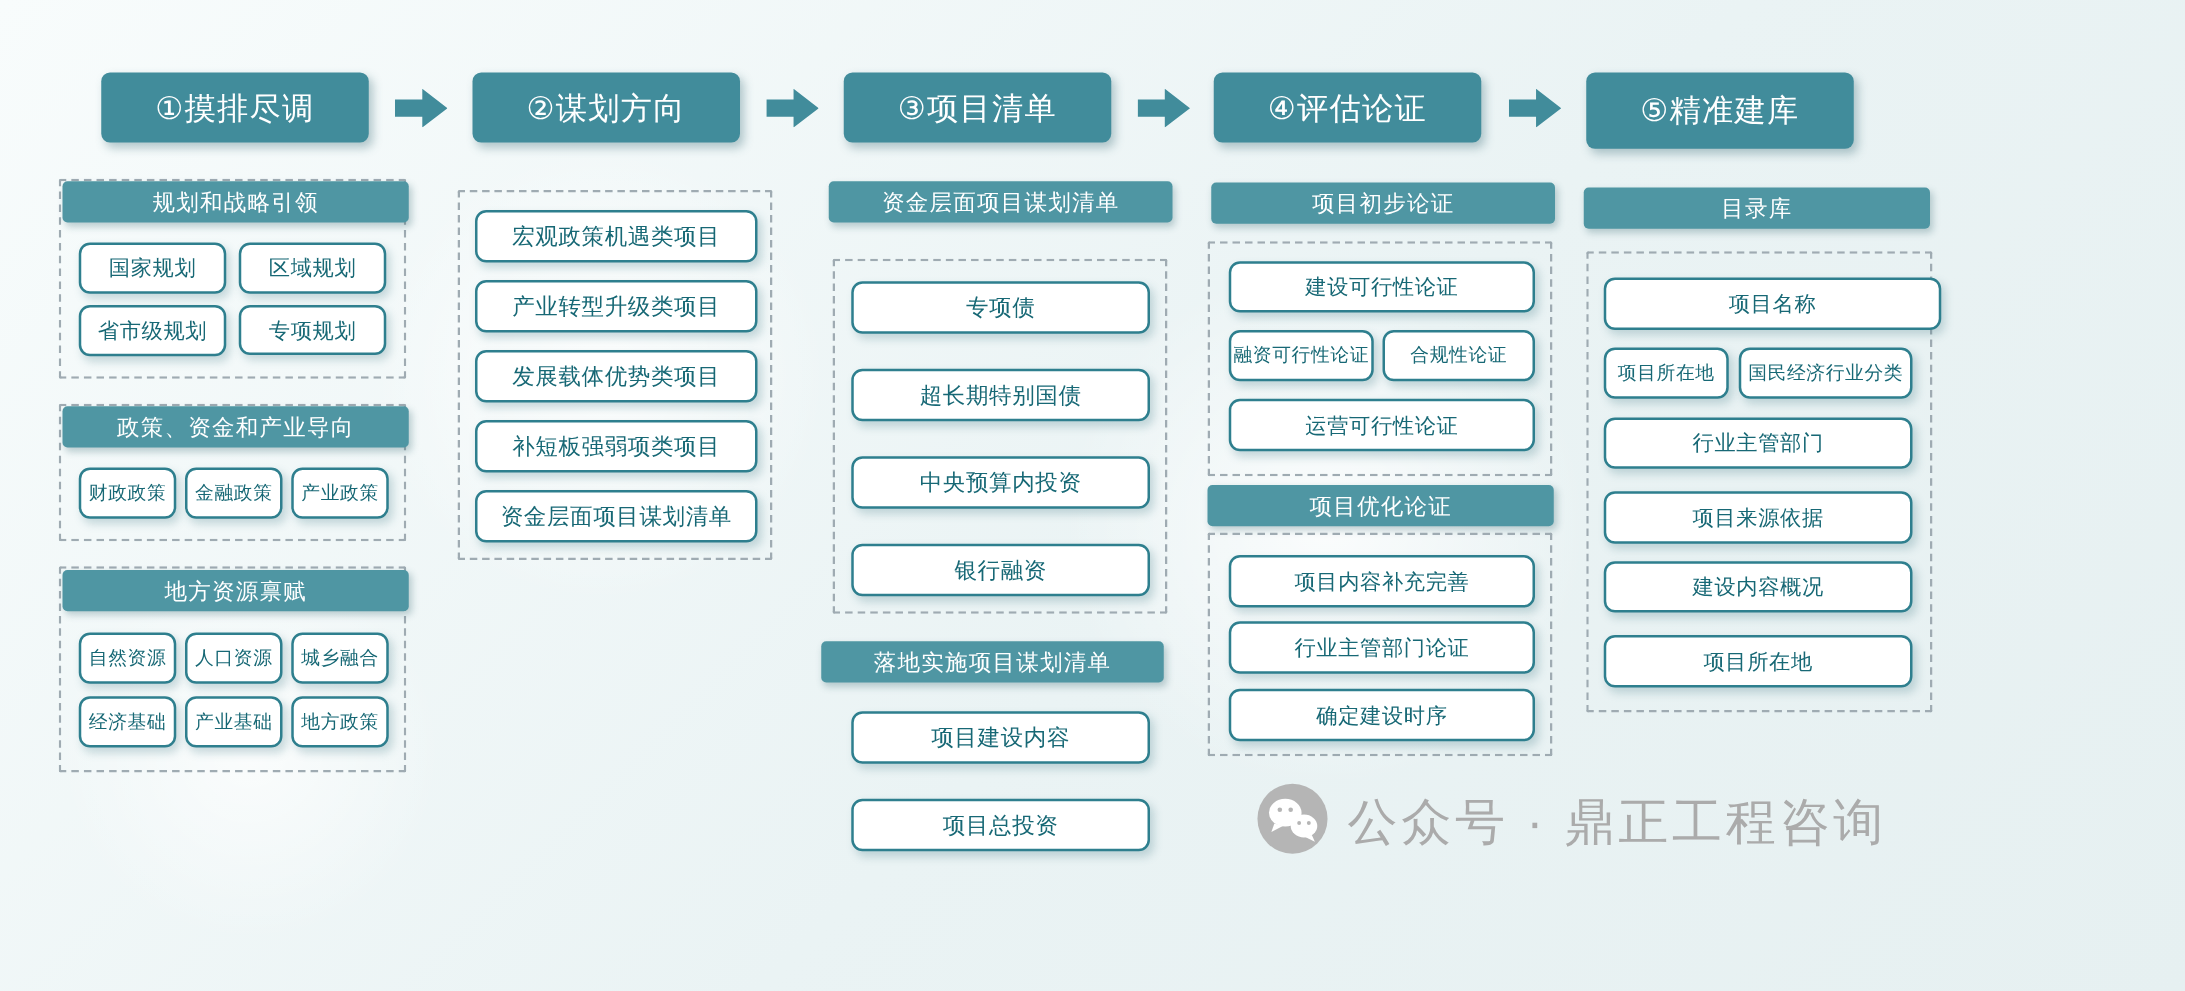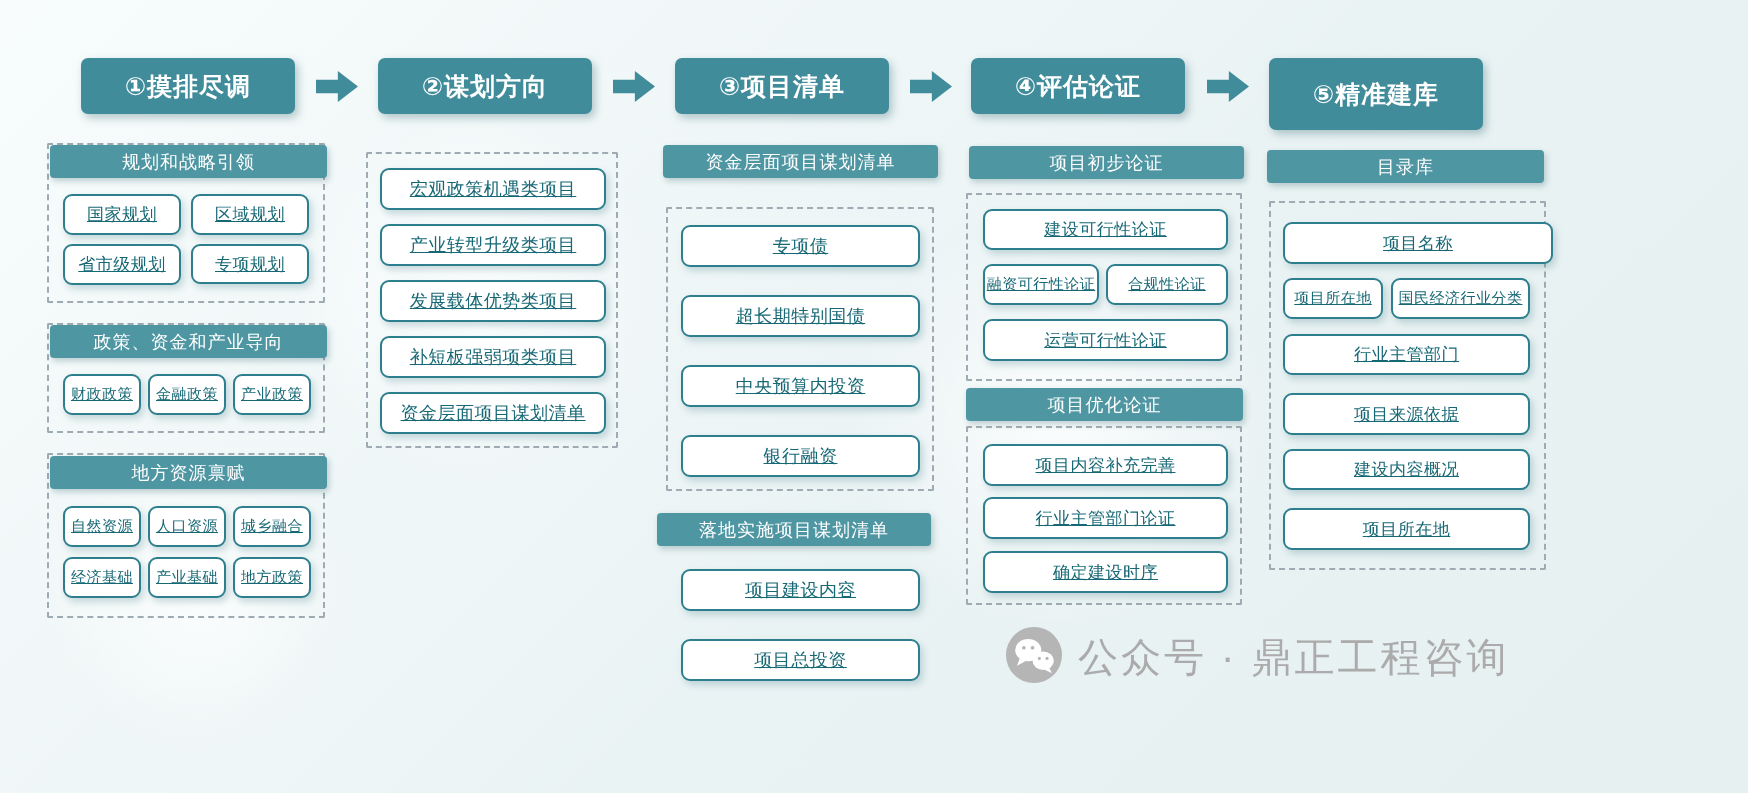--- a/index.html
+++ b/index.html
@@ -17,21 +17,21 @@
       radial-gradient(circle 220px at 200px 600px, rgba(255,255,255,.7), rgba(255,255,255,0) 70%),
       linear-gradient(135deg,#f8fcfc 0%,#eaf3f4 55%,#e6f0f1 100%);
   }
   .abs{position:absolute;box-sizing:border-box;}
   
   .step{
     background:#418c9b;
     color:#fff;
     border-radius:7px;
     display:flex;align-items:center;justify-content:center;
-    font-size:25px;font-weight:bold;letter-spacing:1px;
+    font-size:25px;font-weight:normal;letter-spacing:1px;
     box-shadow:3px 4px 8px rgba(53,104,114,.35);
   }
   
   .arrow{
     background:#418c9b;
     clip-path:polygon(0 28%,52% 28%,52% 0,100% 50%,52% 100%,52% 72%,0 72%);
   }
   
   .bar{
     background:#4f96a3;
@@ -48,21 +48,20 @@
   }
   
   .box{
     background:#ffffff;
     border:2px solid #2e7f8e;
     border-radius:9px;
     display:flex;align-items:center;justify-content:center;
     color:#176875;
     font-size:18px;letter-spacing:.5px;
     box-shadow:3px 4px 7px rgba(77,130,141,.28);
-    text-decoration:underline;
   }
   .box.sm{font-size:17px;}
   .box.xs{font-size:15px;}
   
   .wm-text{
     color:#ababab;
     font-size:40px;
     letter-spacing:3px;
     white-space:nowrap;
   }
@@ -81,21 +80,21 @@
     </div>
   <div class="abs arrow" style="left:613px;top:71px;width:42px;height:31px"></div>
   <div class="abs step" style="left:675px;top:58px;width:214px;height:56px">
       <span>③项目清单</span>
     </div>
   <div class="abs arrow" style="left:910px;top:71px;width:42px;height:31px"></div>
   <div class="abs step" style="left:971px;top:58px;width:214px;height:56px">
       <span>④评估论证</span>
     </div>
   <div class="abs arrow" style="left:1207px;top:71px;width:42px;height:31px"></div>
-  <div class="abs step" style="left:1269px;top:58px;width:214px;height:72px">
+  <div class="abs step" style="left:1269px;top:58px;width:214px;height:61px">
       <span>⑤精准建库</span>
     </div>
 
   <div class="abs dashed" style="left:47px;top:143px;width:278px;height:160px"></div>
   <div class="abs bar" style="left:50px;top:145px;width:277px;height:33px">规划和战略引领</div>
   <div class="abs box sm" style="left:63px;top:194px;width:118px;height:41px">国家规划</div>
   <div class="abs box sm" style="left:191px;top:194px;width:118px;height:41px">区域规划</div>
   <div class="abs box sm" style="left:63px;top:244px;width:118px;height:41px">省市级规划</div>
   <div class="abs box sm" style="left:191px;top:244px;width:118px;height:40px">专项规划</div>
 

